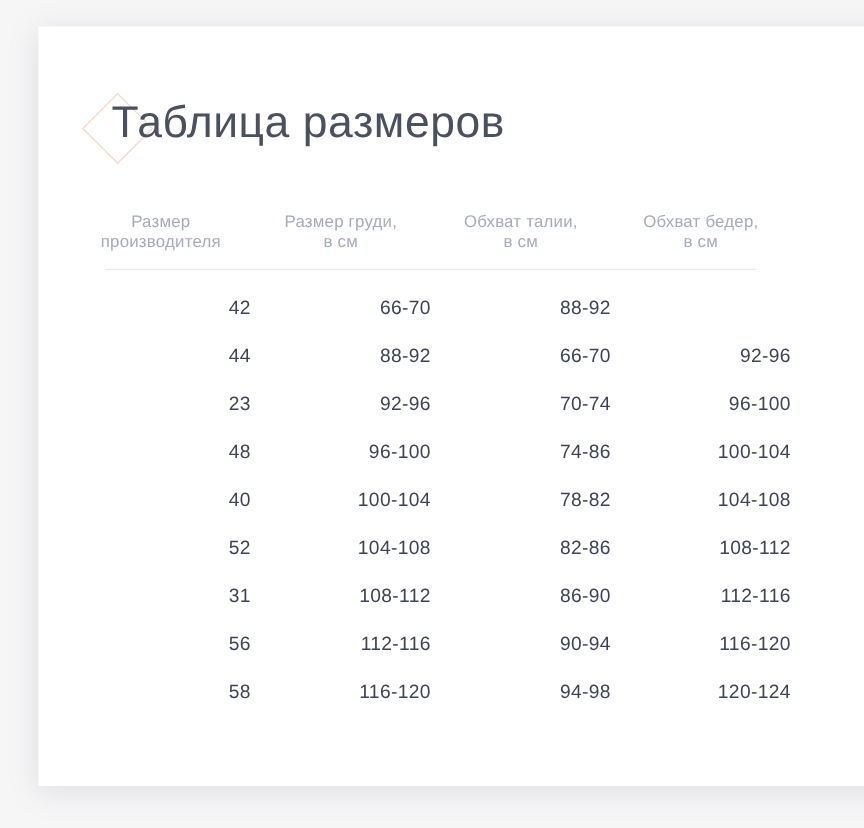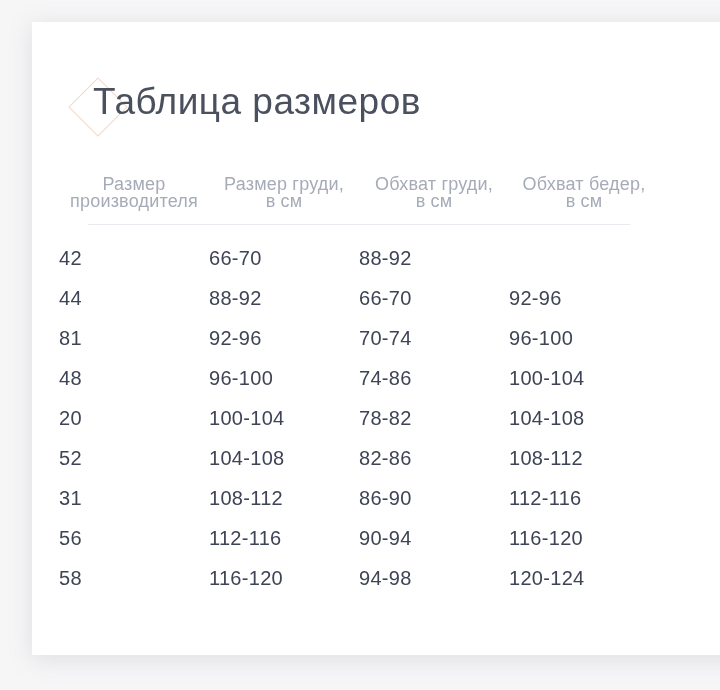--- a/index.html
+++ b/index.html
@@ -49,39 +49,39 @@
     left: 27px;
     top: 154px;
     width: 600px;
   }
   .thead-row {
     display: flex;
   }
   .th {
     width: 150px;
     text-align: center;
-    font-size: 18px;
+    font-size: 14px;
     line-height: 17px;
     color: #a6abb8;
     letter-spacing: 0.2px;
   }
   .divider {
     height: 1px;
     background: #e9eaef;
     margin: 14px 29px 13px 29px;
   }
   .tr {
     display: flex;
     height: 40px;
     align-items: center;
   }
   .td {
     width: 150px;
-    text-align: left;
-    font-size: 20px;
+    text-align: right;
+    font-size: 16px;
     color: #3e4455;
     letter-spacing: 0.3px;
   }
 </style>
 </head>
 <body>
 
 <div class="card">
   <div class="diamond"></div>
   <h1 class="page-title" style="margin:0; position:absolute;">Таблица размеров</h1>
@@ -90,21 +90,21 @@
     <div class="thead-row">
         <div class="th">
           <div>Размер</div>
           <div>производителя</div>
         </div>
         <div class="th">
           <div>Размер груди,</div>
           <div>в см</div>
         </div>
         <div class="th">
-          <div>Обхват груди,</div>
+          <div>Обхват талии,</div>
           <div>в см</div>
         </div>
         <div class="th">
           <div>Обхват бедер,</div>
           <div>в см</div>
         </div>
       </div>
     <div class="divider"></div>
     <div>
         <div class="tr">
@@ -112,33 +112,33 @@
           <div class="td">66-70</div>
           <div class="td">88-92</div>
         </div>
         <div class="tr">
           <div class="td">44</div>
           <div class="td">88-92</div>
           <div class="td">66-70</div>
           <div class="td">92-96</div>
         </div>
         <div class="tr">
-          <div class="td">81</div>
+          <div class="td">23</div>
           <div class="td">92-96</div>
           <div class="td">70-74</div>
           <div class="td">96-100</div>
         </div>
         <div class="tr">
           <div class="td">48</div>
           <div class="td">96-100</div>
           <div class="td">74-86</div>
           <div class="td">100-104</div>
         </div>
         <div class="tr">
-          <div class="td">20</div>
+          <div class="td">40</div>
           <div class="td">100-104</div>
           <div class="td">78-82</div>
           <div class="td">104-108</div>
         </div>
         <div class="tr">
           <div class="td">52</div>
           <div class="td">104-108</div>
           <div class="td">82-86</div>
           <div class="td">108-112</div>
         </div>

